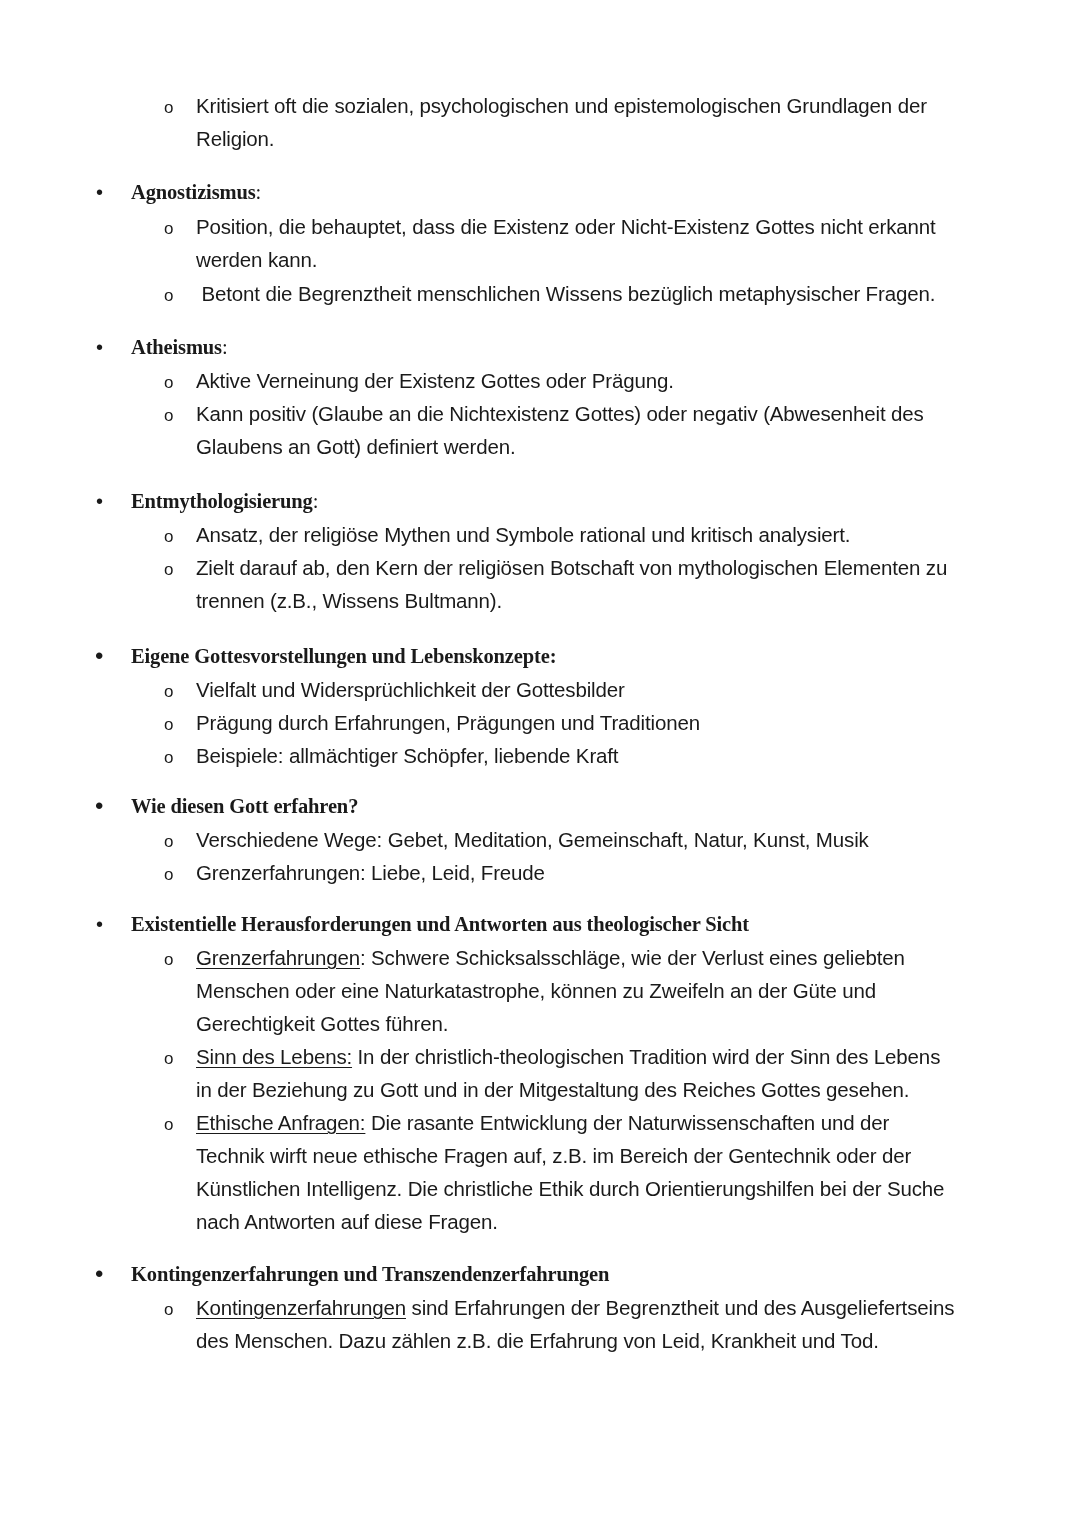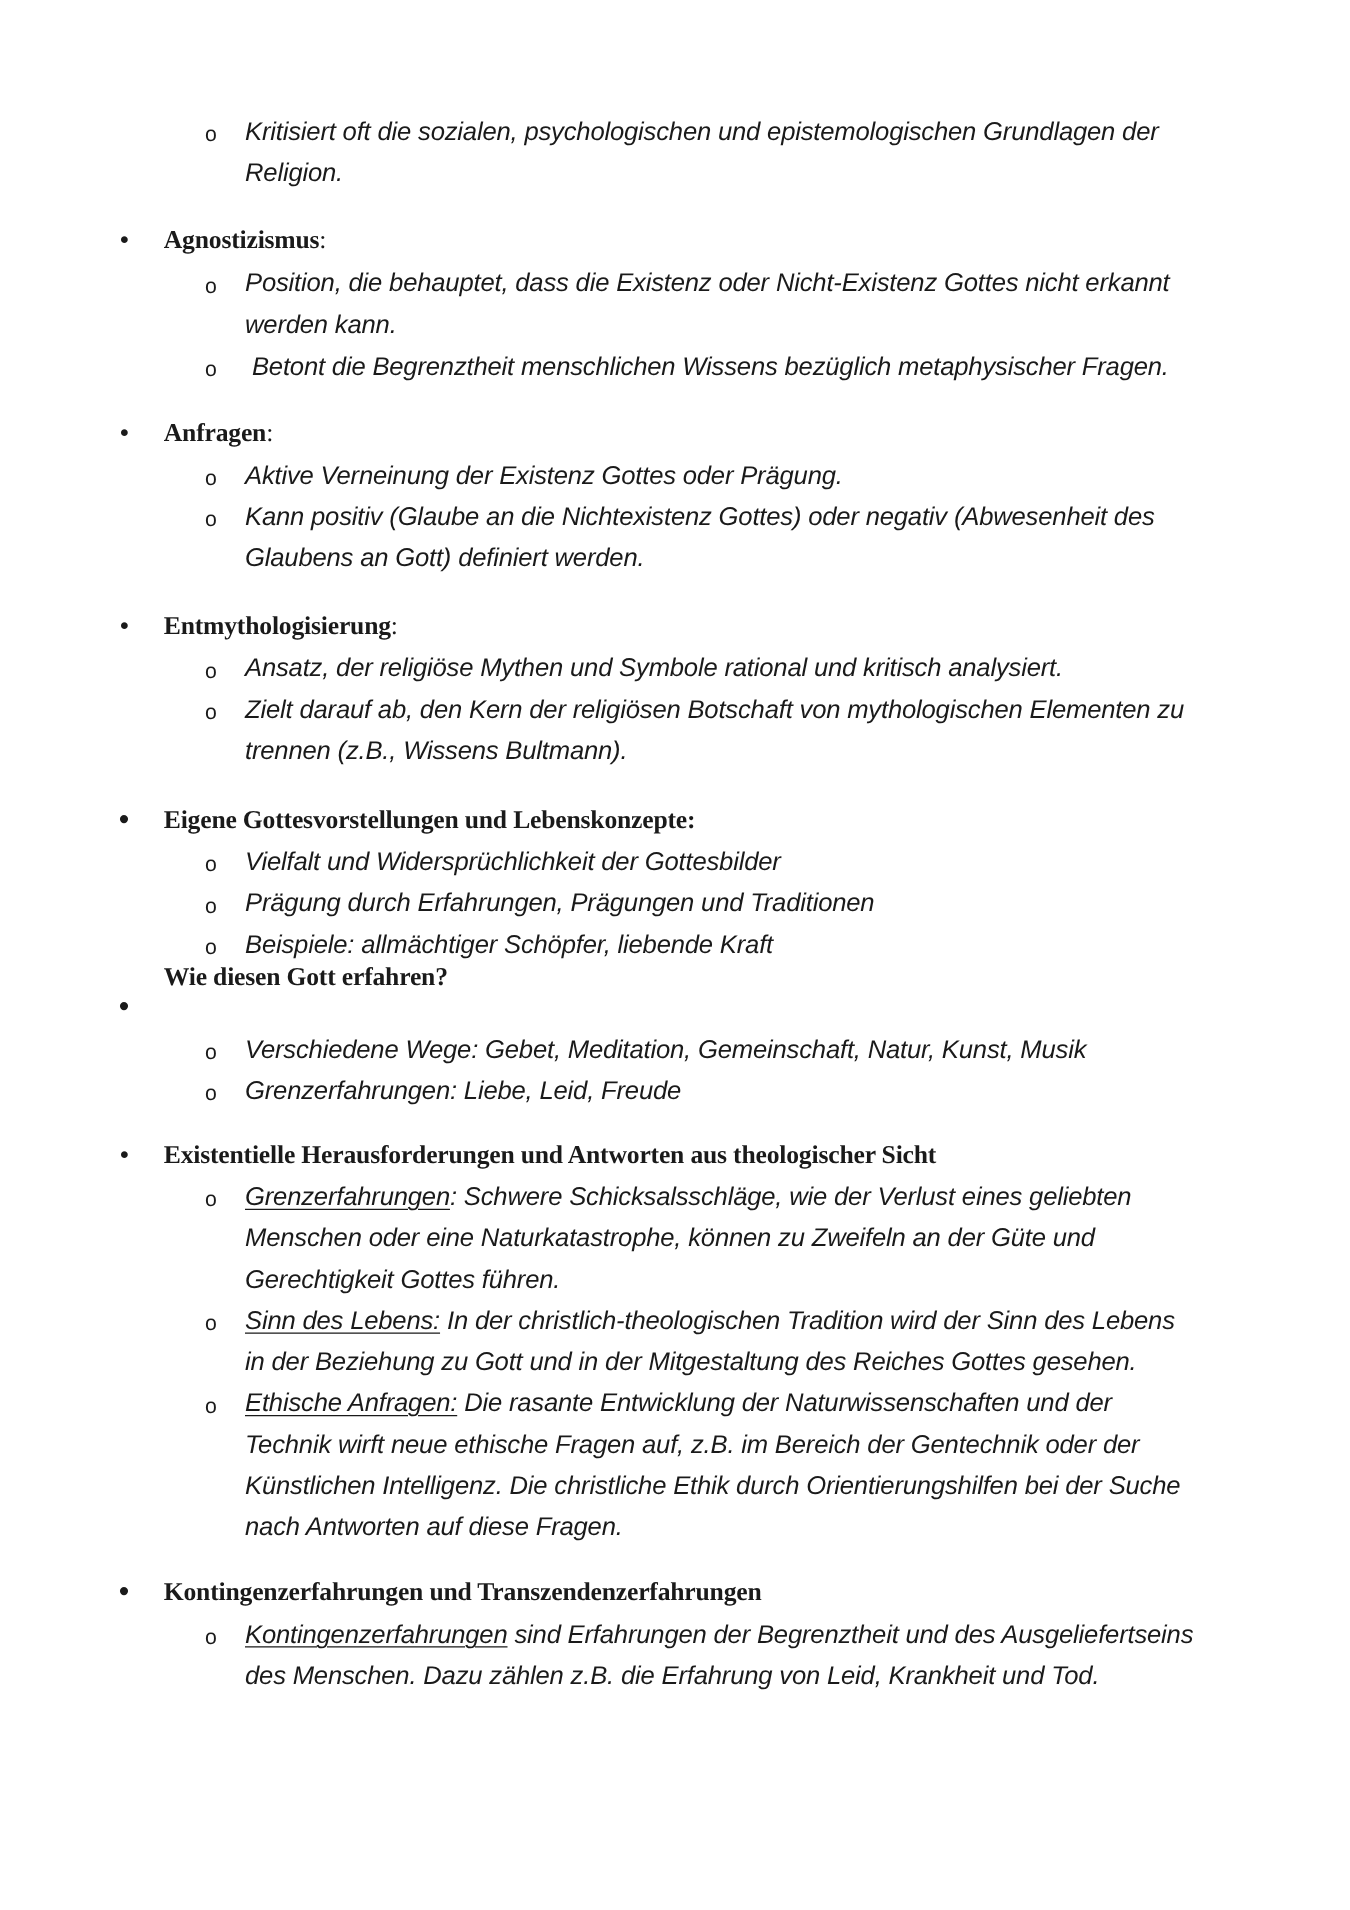--- a/index.html
+++ b/index.html
@@ -40,21 +40,21 @@
       left: 95px;
     }
     .sub-bullet {
       position: absolute;
       left: 164px;
       font-size: 17px;
       line-height: 33px;
       top: 2px;
     }
     .heading { left: 131px; font-weight: bold; font-family: Liberation Serif, serif; }
-    .sub { left: 196px; font-style: italic; }
+    .sub { left: 196px; }
     .u { text-decoration: underline; text-underline-offset: 3px; text-decoration-thickness: 1px; }
     .colon { font-weight: normal; }
   </style>
 </head>
 <body>
 
 <div class="page">
 
   <div>
     <span class="sub-bullet" style="top:91px">o</span>
@@ -70,21 +70,21 @@
     <span class="sub-bullet" style="top:212px">o</span>
     <div class="line sub" style="top:210px">Position, die behauptet, dass die Existenz oder Nicht-Existenz Gottes nicht erkannt</div>
     <div class="line sub" style="top:243px">werden kann.</div>
     <span class="sub-bullet" style="top:279px">o</span>
     <div class="line sub" style="top:277px; white-space:pre"> Betont die Begrenztheit menschlichen Wissens bezüglich metaphysischer Fragen.</div>
   </div>
 
   <div>
     <span class="bullet" style="top:331px">•</span>
     <div class="line heading" style="top:331px">
-      <span>Anfragen</span><span class="colon">:</span>
+      <span>Atheismus</span><span class="colon">:</span>
     </div>
     <span class="sub-bullet" style="top:366px">o</span>
     <div class="line sub" style="top:364px">Aktive Verneinung der Existenz Gottes oder Prägung.</div>
     <span class="sub-bullet" style="top:399px">o</span>
     <div class="line sub" style="top:397px">Kann positiv (Glaube an die Nichtexistenz Gottes) oder negativ (Abwesenheit des</div>
     <div class="line sub" style="top:430px">Glaubens an Gott) definiert werden.</div>
   </div>
 
   <div>
     <span class="bullet" style="top:485px">•</span>
@@ -104,21 +104,21 @@
     <span class="sub-bullet" style="top:675px">o</span>
     <div class="line sub" style="top:673px">Vielfalt und Widersprüchlichkeit der Gottesbilder</div>
     <span class="sub-bullet" style="top:708px">o</span>
     <div class="line sub" style="top:706px">Prägung durch Erfahrungen, Prägungen und Traditionen</div>
     <span class="sub-bullet" style="top:741px">o</span>
     <div class="line sub" style="top:739px">Beispiele: allmächtiger Schöpfer, liebende Kraft</div>
   </div>
 
   <div>
     <span class="bullet big" style="top:789px">•</span>
-    <div class="line heading" style="top:766px">Wie diesen Gott erfahren?</div>
+    <div class="line heading" style="top:790px">Wie diesen Gott erfahren?</div>
     <span class="sub-bullet" style="top:825px">o</span>
     <div class="line sub" style="top:823px">Verschiedene Wege: Gebet, Meditation, Gemeinschaft, Natur, Kunst, Musik</div>
     <span class="sub-bullet" style="top:858px">o</span>
     <div class="line sub" style="top:856px">Grenzerfahrungen: Liebe, Leid, Freude</div>
   </div>
 
   <div>
     <span class="bullet" style="top:908px">•</span>
     <div class="line heading" style="top:908px">Existentielle Herausforderungen und Antworten aus theologischer Sicht</div>
 

